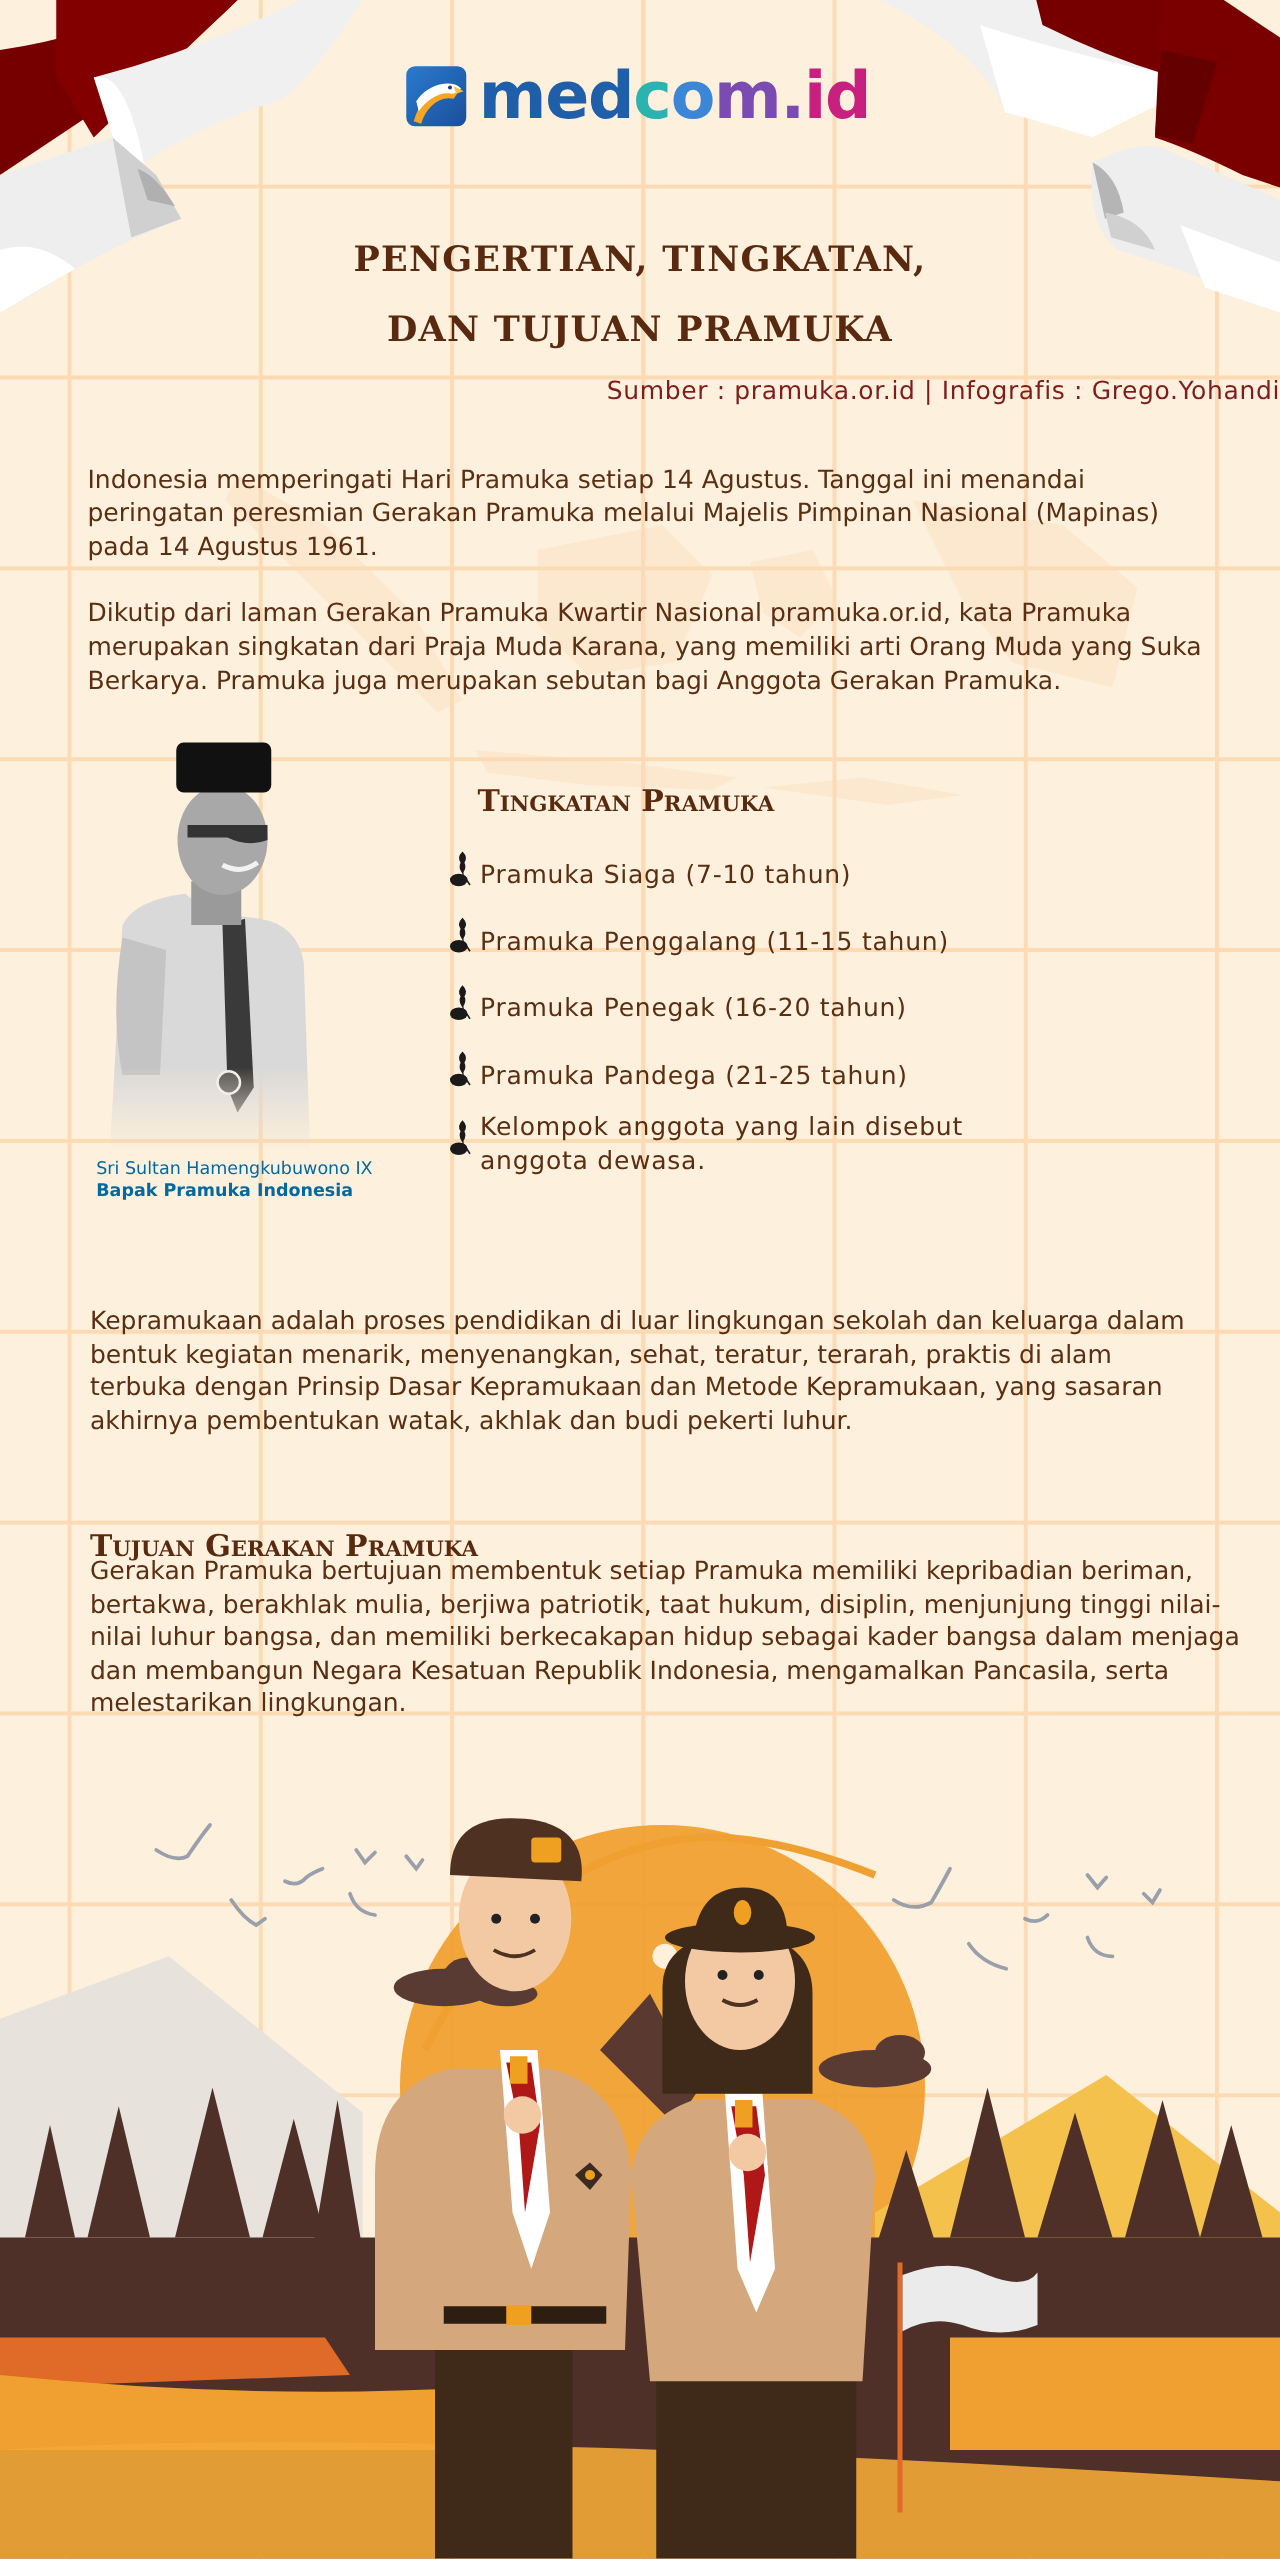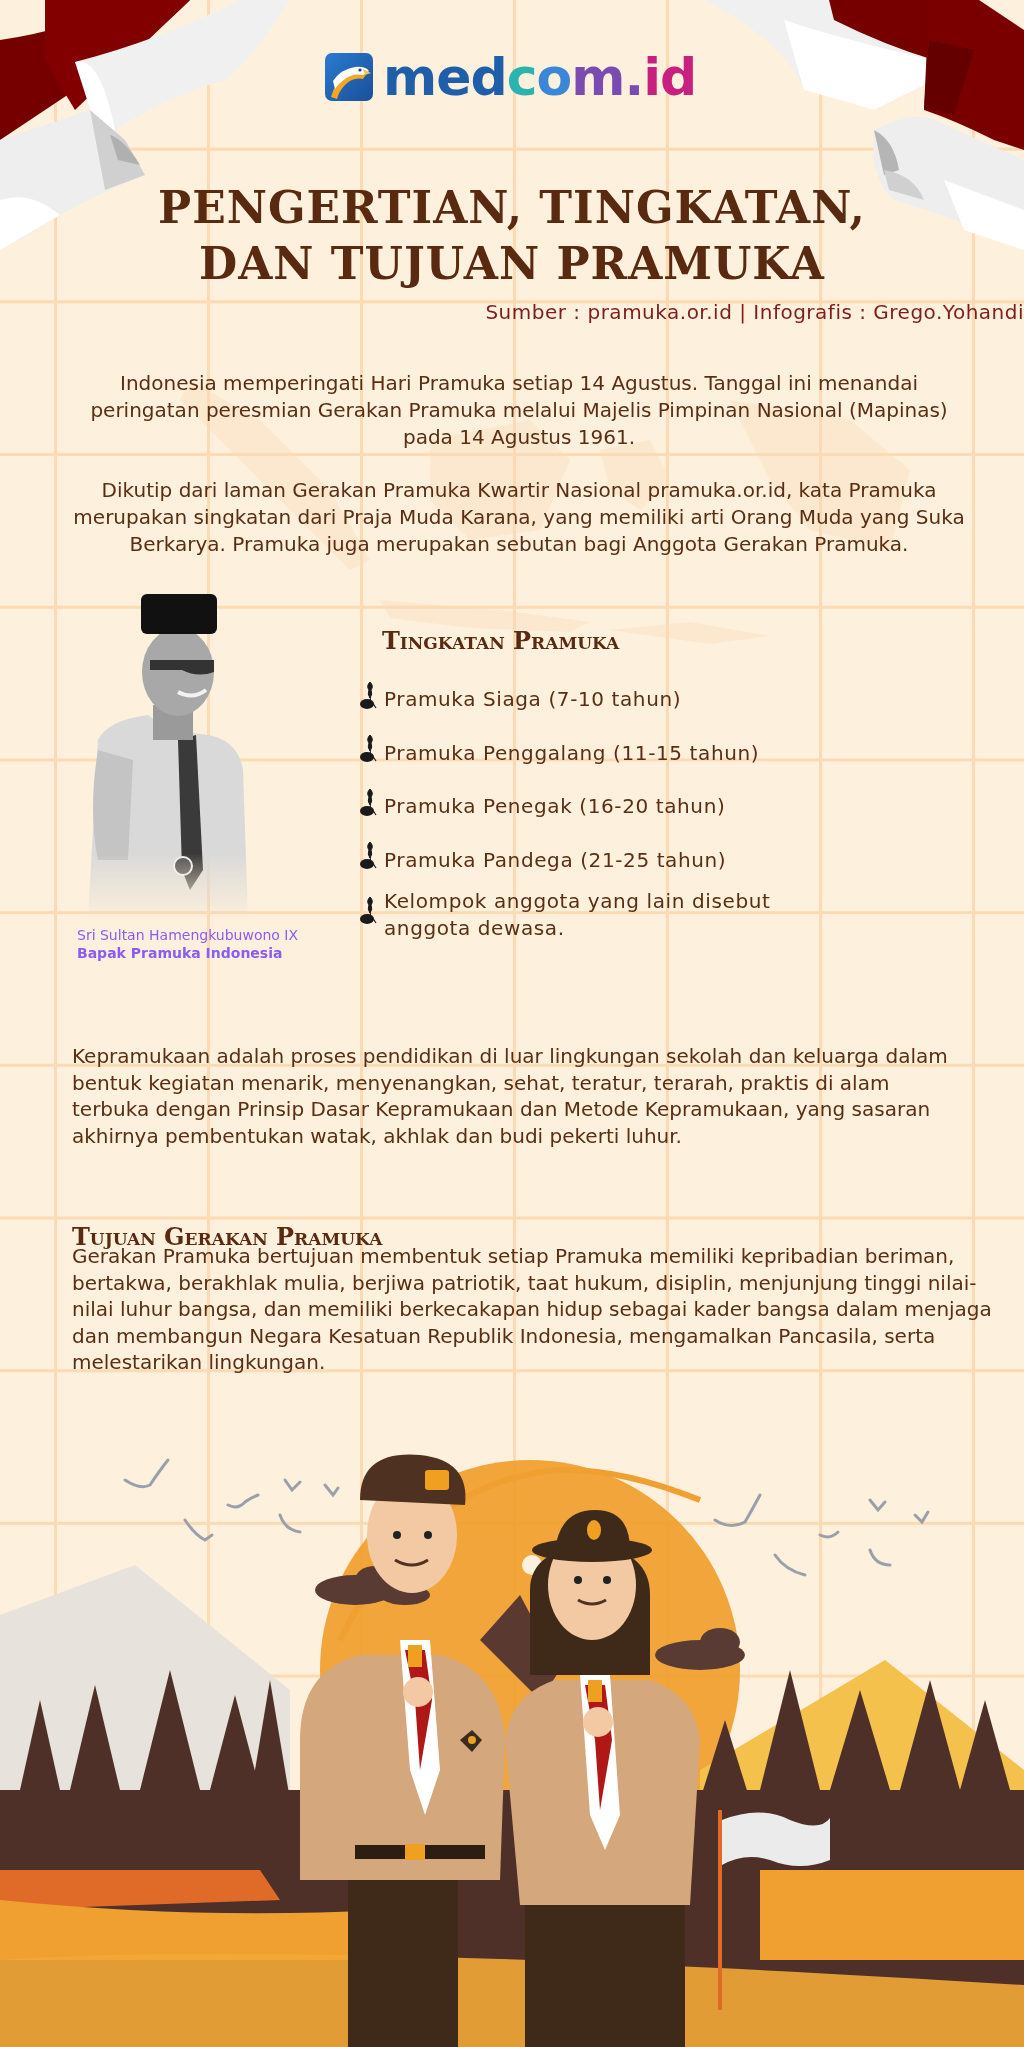--- a/index.html
+++ b/index.html
@@ -35,36 +35,36 @@
   .logo-text .p1 { color: #1f5ea8; }
   .logo-text .p2 { color: #2bb3b0; }
   .logo-text .p3 { color: #3b86d6; }
   .logo-text .p4 { color: #7a4bb0; }
   .logo-text .p5 { color: #c8207e; }
 
   
   .title {
     position: absolute; left: 0; right: 0; top: 180px; text-align: center;
     font-family: "DejaVu Serif", serif; font-weight: bold; color: #5a2a10;
-    font-size: 44px; line-height: 56px; letter-spacing: 1px;
+    font-size: 28px; line-height: 56px; letter-spacing: 1px;
   }
   .source {
     position: absolute; left: 0; right: 0; top: 300px; text-align: right;
     font-family: "DejaVu Sans", sans-serif; font-size: 20px; color: #7f1d1d; letter-spacing: 0.5px;
   }
   .intro {
-    position: absolute; left: 70px; right: 56px; text-align: center;
+    position: absolute; left: 70px; right: 56px; 
     font-family: "DejaVu Sans", sans-serif; font-size: 20px; line-height: 27px; color: #5a2e12;
   }
   .intro-1 { top: 370px; }
   .intro-2 { top: 477px; }
 
   
   .portrait { position: absolute; left: 78px; top: 590px; width: 190px; height: 330px; }
-  .caption { position: absolute; left: 77px; top: 926px; font-family: "DejaVu Sans", sans-serif; font-size: 14px; line-height: 18px; color: #8b5cf6; }
+  .caption { position: absolute; left: 77px; top: 926px; font-family: "DejaVu Sans", sans-serif; font-size: 14px; line-height: 18px; color: #0369a1; }
   .caption .c2 { font-weight: bold; }
 
   
   .tk-heading {
     position: absolute; left: 382px; top: 626px;
     font-family: "DejaVu Serif", serif; font-weight: bold; font-size: 24px; color: #5a2a10;
     font-variant: small-caps;
   }
   .tk-list { position: absolute; left: 358px; top: 672px; width: 520px; margin: 0; padding: 0; list-style: none; }
   .tk-item { display: flex; align-items: center; height: 53.5px; font-family: "DejaVu Sans", sans-serif; font-size: 20px; color: #5a2e12; letter-spacing: 0.6px; }

